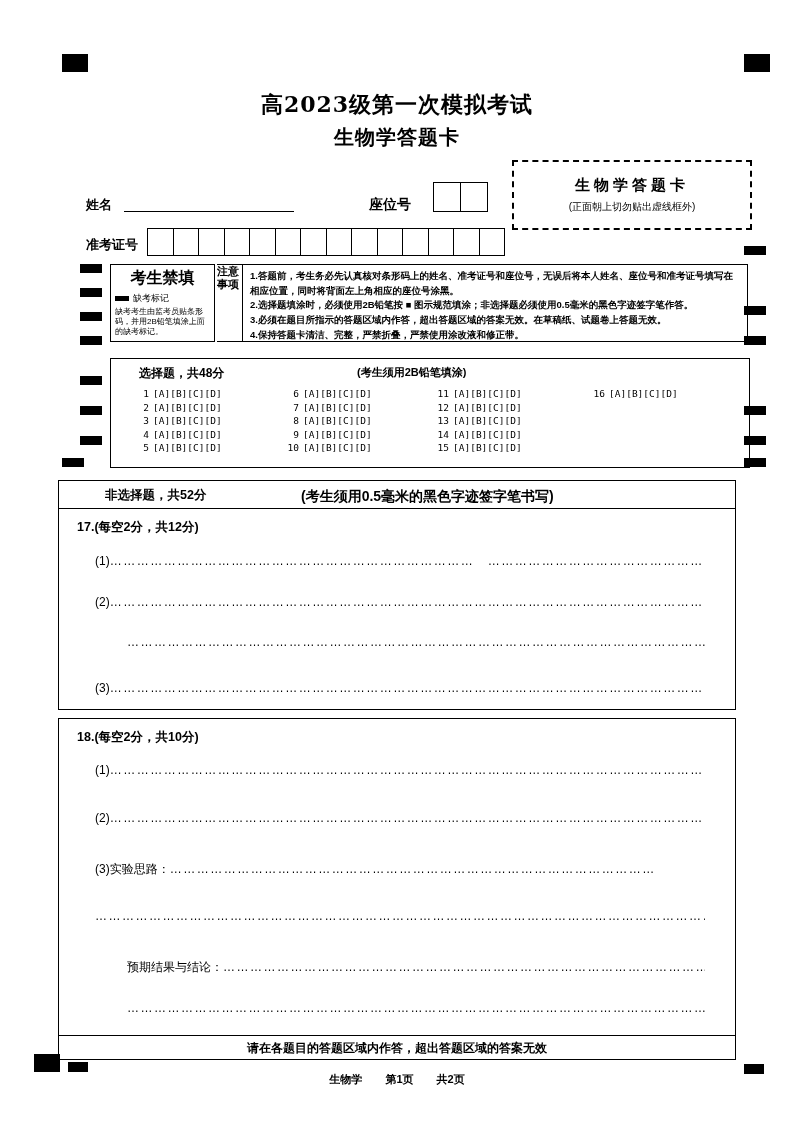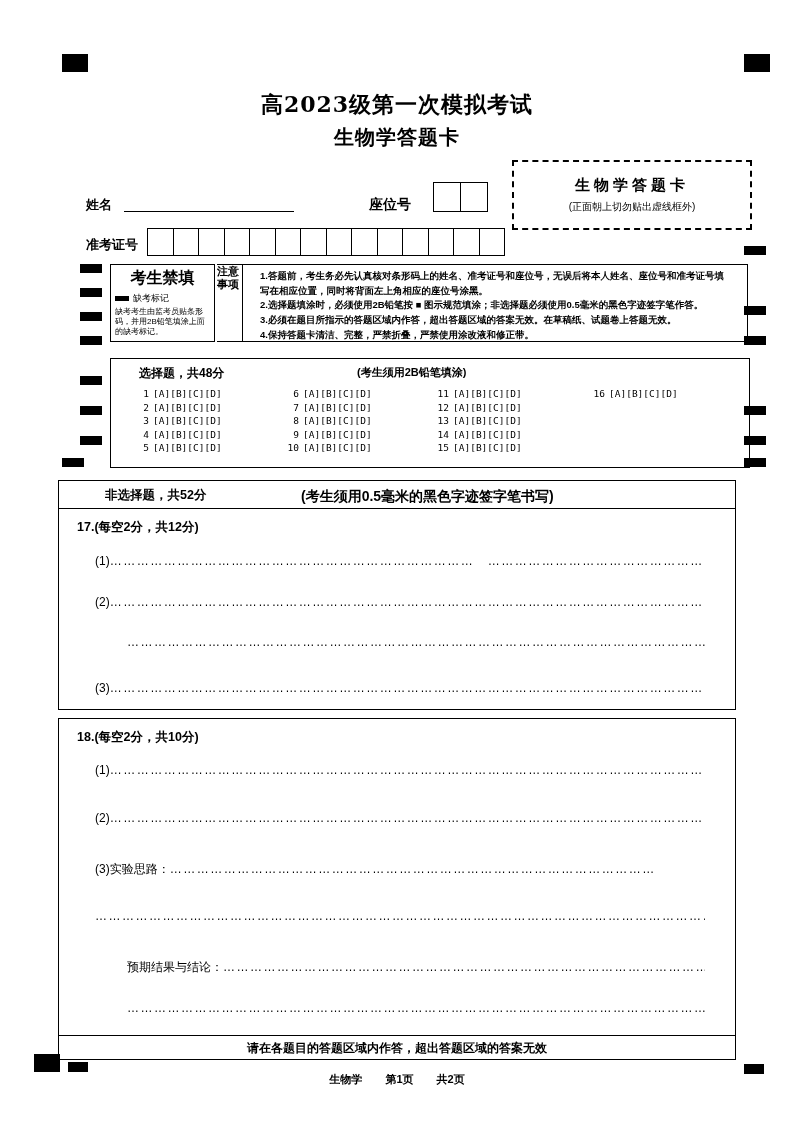--- a/index.html
+++ b/index.html
@@ -182,21 +182,21 @@
   .notice-body {
     position: absolute;
     left: 242px;
     top: 258px;
     width: 506px;
     height: 78px;
     border: 1px solid #000;
     border-left: none;
     font-size: 9.5px;
     line-height: 1.55;
-    padding: 4px 18px;
+    padding: 4px 8px;
     box-sizing: border-box;
     font-weight: bold;
   }
 
   
   .choice-box {
     position: absolute;
     left: 110px;
     top: 352px;
     width: 638px;

